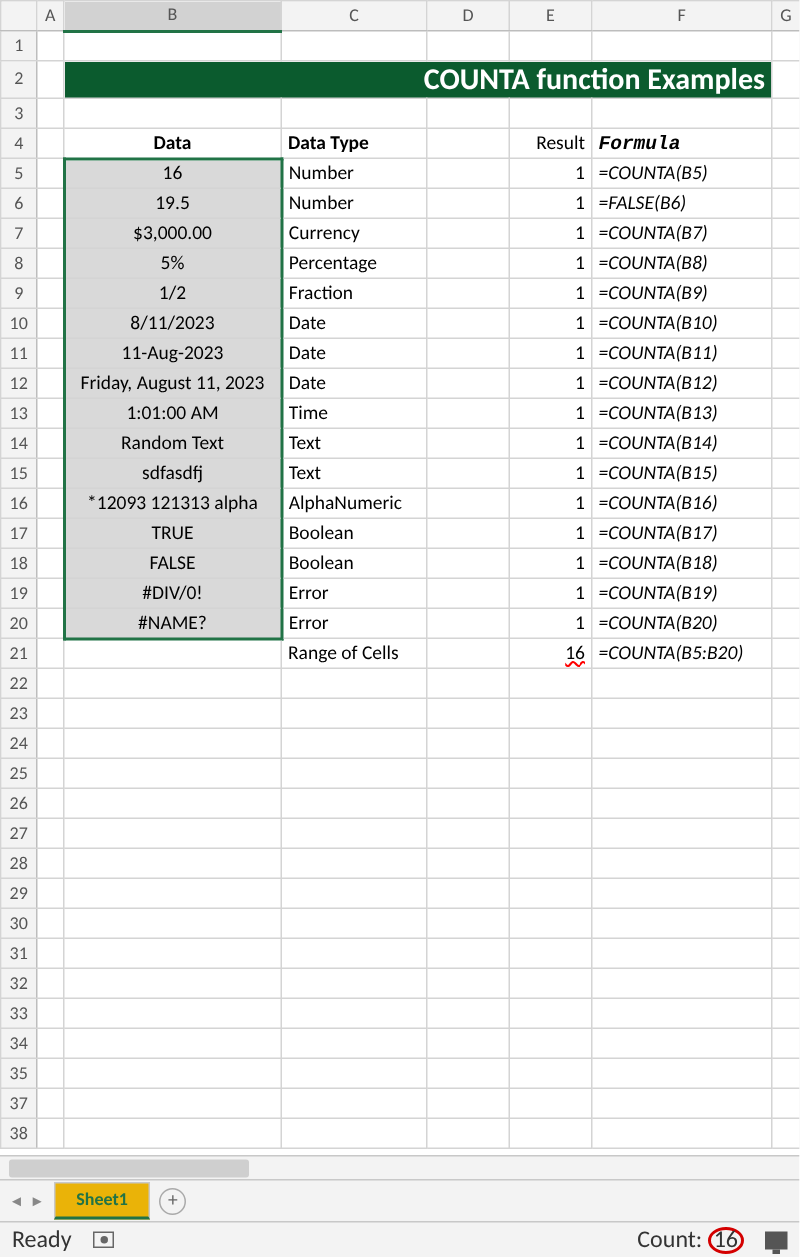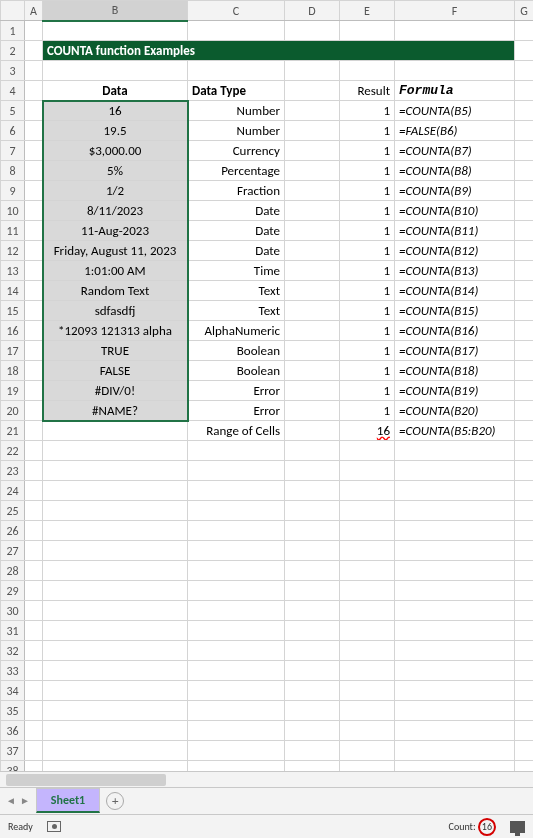--- a/index.html
+++ b/index.html
@@ -57,40 +57,40 @@
   col.cB { width: 145px; }
   col.cC { width: 97px; }
   col.cD { width: 55px; }
   col.cE { width: 55px; }
   col.cF { width: 120px; }
   col.cG { width: 19px; }
   .title-cell {
     background: #0b5b2e;
     color: #fff;
     font-weight: bold;
-    text-align: left;
-    font-size: 13px;
+    text-align: right;
+    font-size: 20px;
   }
   .hdr {
     font-weight: bold;
     text-align: center;
     background: #fff;
     margin-top: 43px;
   }
   .hdr-left { font-weight: bold; font-style: italic; font-family: Liberation Mono, monospace; }
   .hdr-right { font-weight: normal; text-align: right; }
   .data-b {
     background: #d9d9d9;
     text-align: center;
     border-left: 2px solid #217346;
     border-right: 2px solid #217346;
   }
   .data-b.first { border-top: 2px solid #217346; }
   .data-b.last { border-bottom: 2px solid #217346; }
-  .typec { text-align: right; }
+  .typec { text-align: left; }
   .res { text-align: right; }
   .formula { font-style: italic; text-align: left; }
   .underline { text-decoration: underline; text-decoration-color: red; text-decoration-style: wavy; }
   
   .tabbar {
     height: 28px;
     background: #f3f3f3;
     border-top: 1px solid #c8c8c8;
     display: flex;
     align-items: center;
@@ -98,21 +98,21 @@
     gap: 6px;
   }
   .tabnav {
     display: flex;
     gap: 4px;
     color: #888;
     font-size: 10px;
   }
   .tabnav span { cursor: default; }
   .sheet-tab {
-    background: #c4b5fd;
+    background: #eab308;
     padding: 4px 14px;
     border: 1px solid #c8c8c8;
     border-bottom: 2px solid #217346;
     font-weight: bold;
     font-size: 12px;
     color: #217346;
   }
   .addsheet {
     width: 18px; height: 18px;
     border: 1px solid #aaa;
@@ -123,21 +123,21 @@
     font-size: 13px;
   }
   
   .statusbar {
     height: 24px;
     background: #f3f3f3;
     border-top: 1px solid #c8c8c8;
     display: flex;
     align-items: center;
     padding: 0 8px;
-    font-size: 10px;
+    font-size: 16px;
     color: #333;
     gap: 14px;
   }
   .statusbar .spacer { flex: 1; }
   .macro-icon {
     width: 14px; height: 11px;
     border: 1px solid #666;
     position: relative;
   }
   .macro-icon::after {
@@ -551,30 +551,20 @@
           <th class="row-header">35</th>
           <td></td>
           <td></td>
           <td></td>
           <td></td>
           <td></td>
           <td></td>
           <td></td>
         </tr>
         <tr>
-          <th class="row-header">36</th>
-          <td></td>
-          <td></td>
-          <td></td>
-          <td></td>
-          <td></td>
-          <td></td>
-          <td></td>
-        </tr>
-        <tr>
           <th class="row-header">37</th>
           <td></td>
           <td></td>
           <td></td>
           <td></td>
           <td></td>
           <td></td>
           <td></td>
         </tr>
         <tr>

